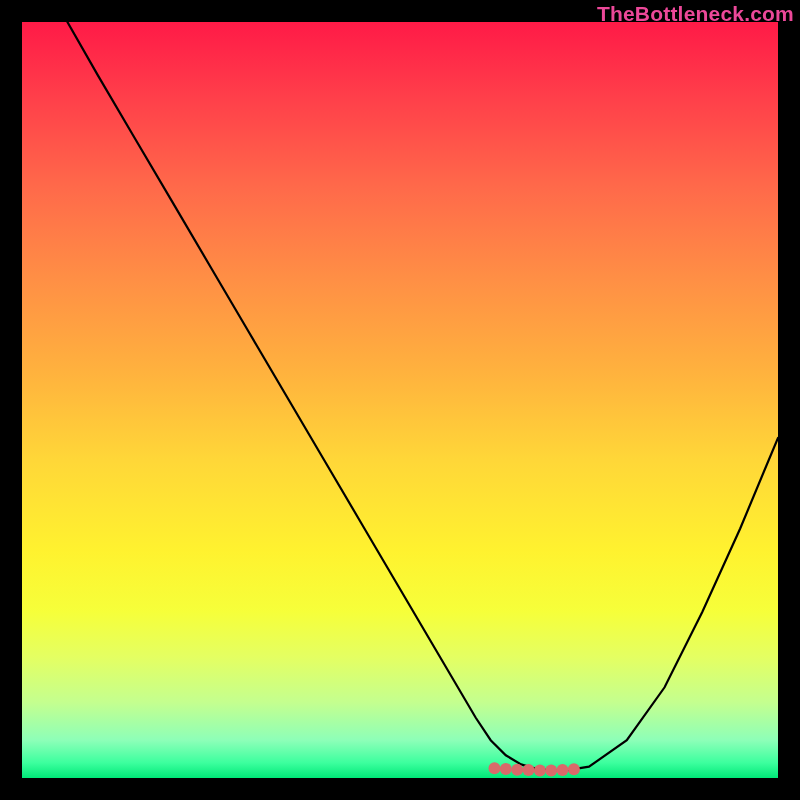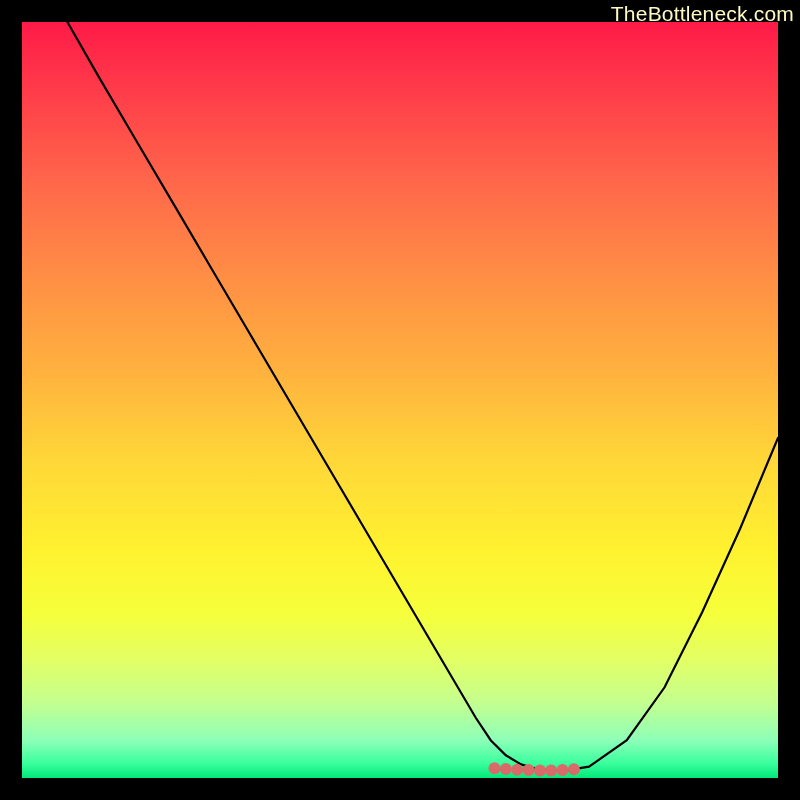--- a/index.html
+++ b/index.html
@@ -45,24 +45,24 @@
     position: absolute;
     left: 0;
     top: 0;
     width: 756px;
     height: 756px;
   }
   .watermark {
     position: absolute;
     top: 2px;
     right: 6px;
-    color: #fef9c3;
+    color: #ec4899;
     font-size: 21px;
     letter-spacing: 0.2px;
-    font-weight: 400;
+    font-weight: 700;
   }
 </style>
 </head>
 <body>
 
 <div class="frame">
   <div class="plot">
     <svg viewBox="0 0 756 756" preserveAspectRatio="none">
       <path id="curve-path" fill="none" stroke="#000" stroke-width="2.2" stroke-linecap="round" d="M45.4 0.0 L75.6 52.9 L113.4 117.2 L151.2 181.4 L189.0 245.7 L226.8 310.0 L264.6 374.2 L302.4 438.5 L340.2 502.7 L378.0 567.0 L415.8 631.3 L453.6 695.5 L468.7 718.2 L483.8 733.3 L499.0 742.4 L514.1 746.9 L529.2 748.4 L544.3 748.4 L567.0 744.7 L604.8 718.2 L642.6 665.3 L680.4 589.7 L718.2 506.5 L756.0 415.8"></path>
       <g id="dots-group">

